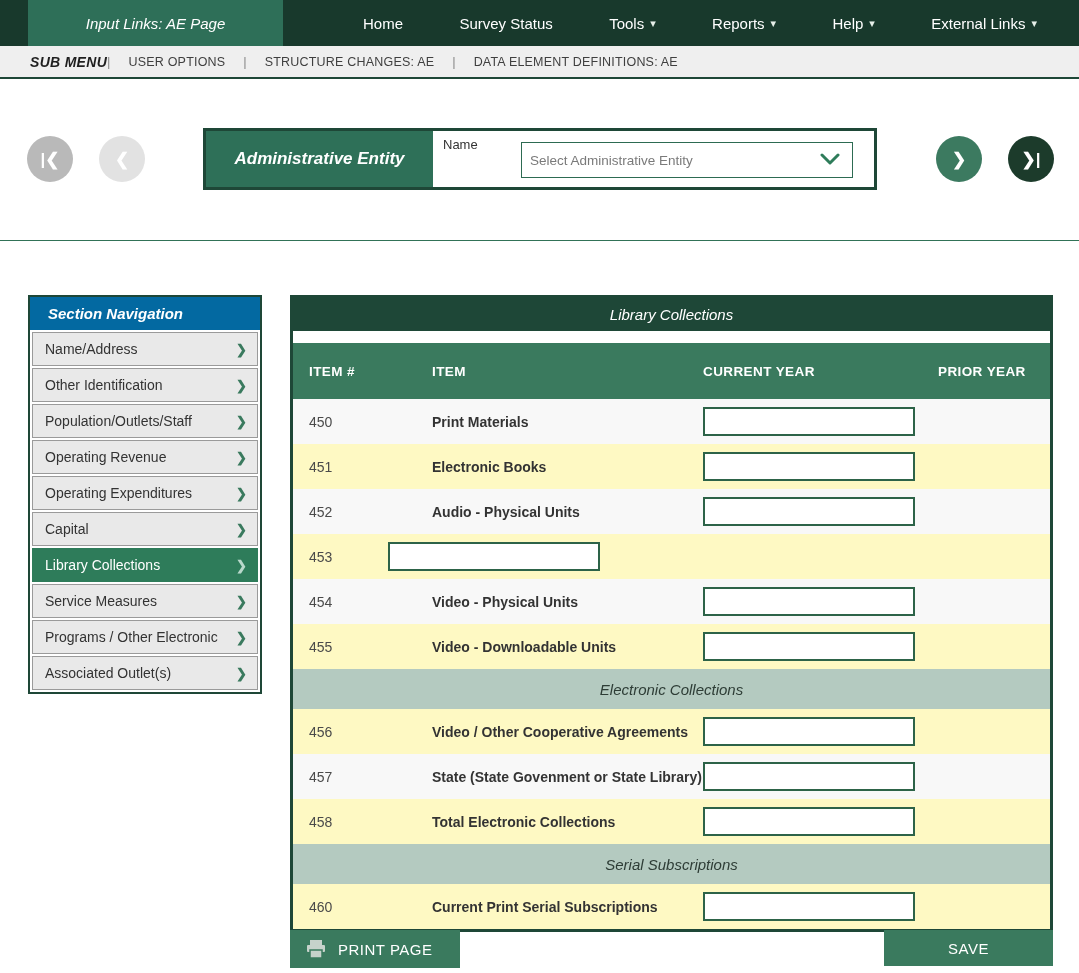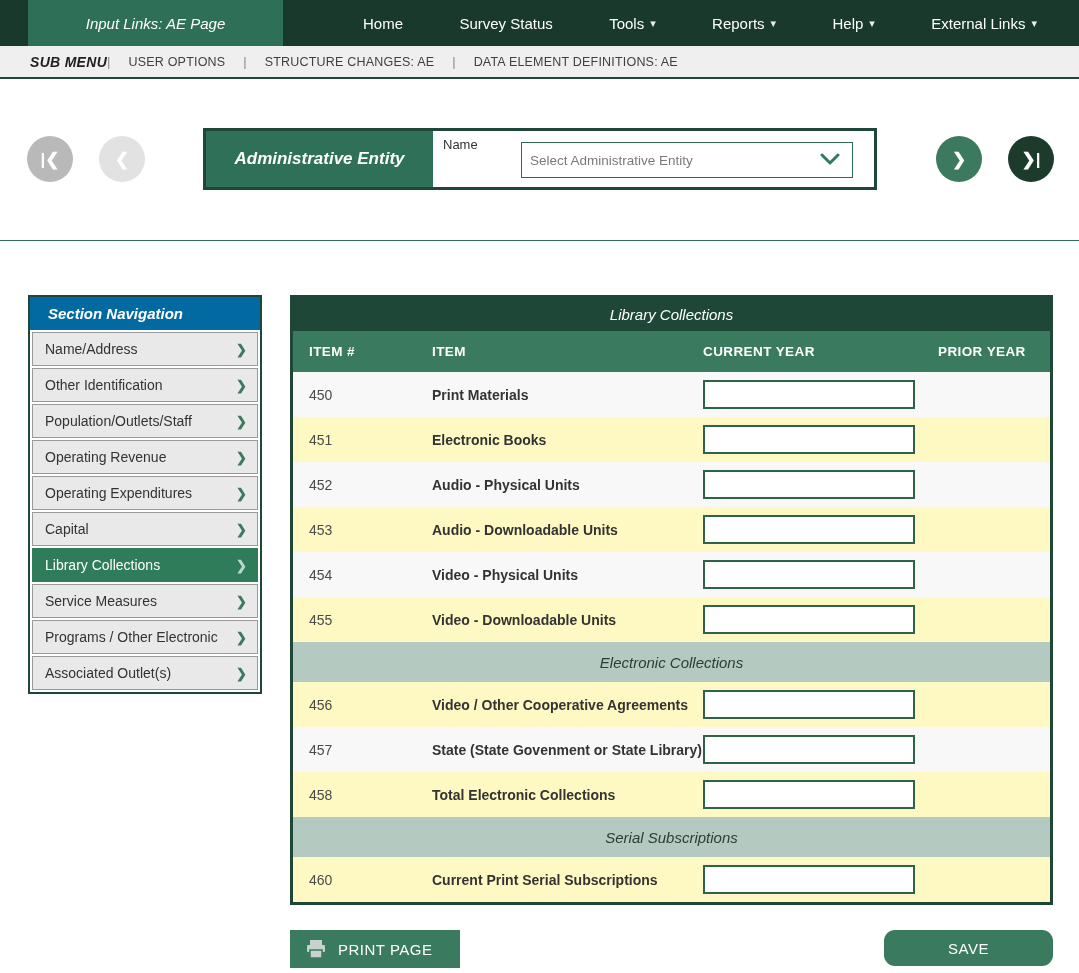--- a/index.html
+++ b/index.html
@@ -43,36 +43,36 @@
   .side-item { height:34px; margin:2px; background:#e9e9e9; border:1px solid #9a9a9a; display:flex; align-items:center; padding:0 10px 0 12px; cursor:pointer; }
   .side-item .side-label { flex:1; font-size:14px; color:#333; }
   .side-item .side-chevron { font-size:13px; font-weight:bold; color:#3a7a5e; }
   .side-item.active { background:#2e7c5a; border-color:#2e7c5a; }
   .side-item.active .side-label { color:#fff; }
   .side-item.active .side-chevron { color:#b9d8cb; }
 
   
   .table-panel { position:absolute; left:290px; top:295px; width:763px; border:3px solid #1e4737; background:#fff; }
   .table-title { height:33px; background:#1e4737; color:#fff; font-style:italic; font-size:15px; display:flex; align-items:center; justify-content:center; }
-  .thead { height:41px; background:#3a7a5e; display:flex; align-items:center; color:#fff; font-size:13.5px; font-weight:bold; letter-spacing:0.4px; }
+  .thead { height:56px; background:#3a7a5e; display:flex; align-items:center; color:#fff; font-size:13.5px; font-weight:bold; letter-spacing:0.4px;margin-top:12px; }
   .c-num   { width:95px; padding-left:16px; flex-shrink:0; }
   .c-item  { flex:1;padding-left:44px; }
   .c-cur   { width:235px; flex-shrink:0; }
   .c-prior { width:112px; flex-shrink:0; }
   .trow { height:45px; display:flex; align-items:center; background:#fef9c3; }
   .trow.stripe { background:#f8f8f8; }
   .trow .c-num { font-size:14px; color:#4a4a4a; }
   .trow .c-item { font-size:14px; font-weight:bold; color:#333; }
   .trow input { width:212px; height:29px; border:2px solid #2d6348; background:#fff; font-size:14px; padding:0 6px; font-family:"Liberation Sans", sans-serif; }
   .trow-section { height:40px; background:#b4cac0; display:flex; align-items:center; justify-content:center; font-style:italic; font-size:15px; color:#2e3d36; }
 
   
   .btn { position:absolute; border:none; background:#3a7a5e; color:#fff; font-size:15px; letter-spacing:0.5px; cursor:pointer; font-family:"Liberation Sans", sans-serif; display:flex; align-items:center; justify-content:center; }
   .btn-print { left:290px; top:930px; width:170px; height:38px; gap:12px; justify-content:flex-start; padding-left:16px; }
-  .btn-save  { left:884px; top:930px; width:169px; height:36px;border-radius:11px; }
+  .btn-save  { left:884px; top:930px; width:169px; height:36px; }
   .printer-icon { display:inline-flex; }
 </style>
 </head>
 <body>
 
 <div class="page">
 
   <header class="topnav">
     <div class="brand-tab">Input Links: AE Page</div>
     <nav class="main-nav">
@@ -233,21 +233,20 @@
     <div class="c-num">452</div>
     <div class="c-item">Audio - Physical Units</div>
     <div class="c-cur">
       <input type="text" style="">
     </div>
     <div class="c-prior"></div>
   </div>
 
   <div class="trow">
     <div class="c-num">453</div>
-    <div class="c-item">Audio - Downloadable Units</div>
     <div class="c-cur">
       <input type="text" style="">
     </div>
     <div class="c-prior"></div>
   </div>
 
   <div class="trow stripe">
     <div class="c-num">454</div>
     <div class="c-item">Video - Physical Units</div>
     <div class="c-cur">

